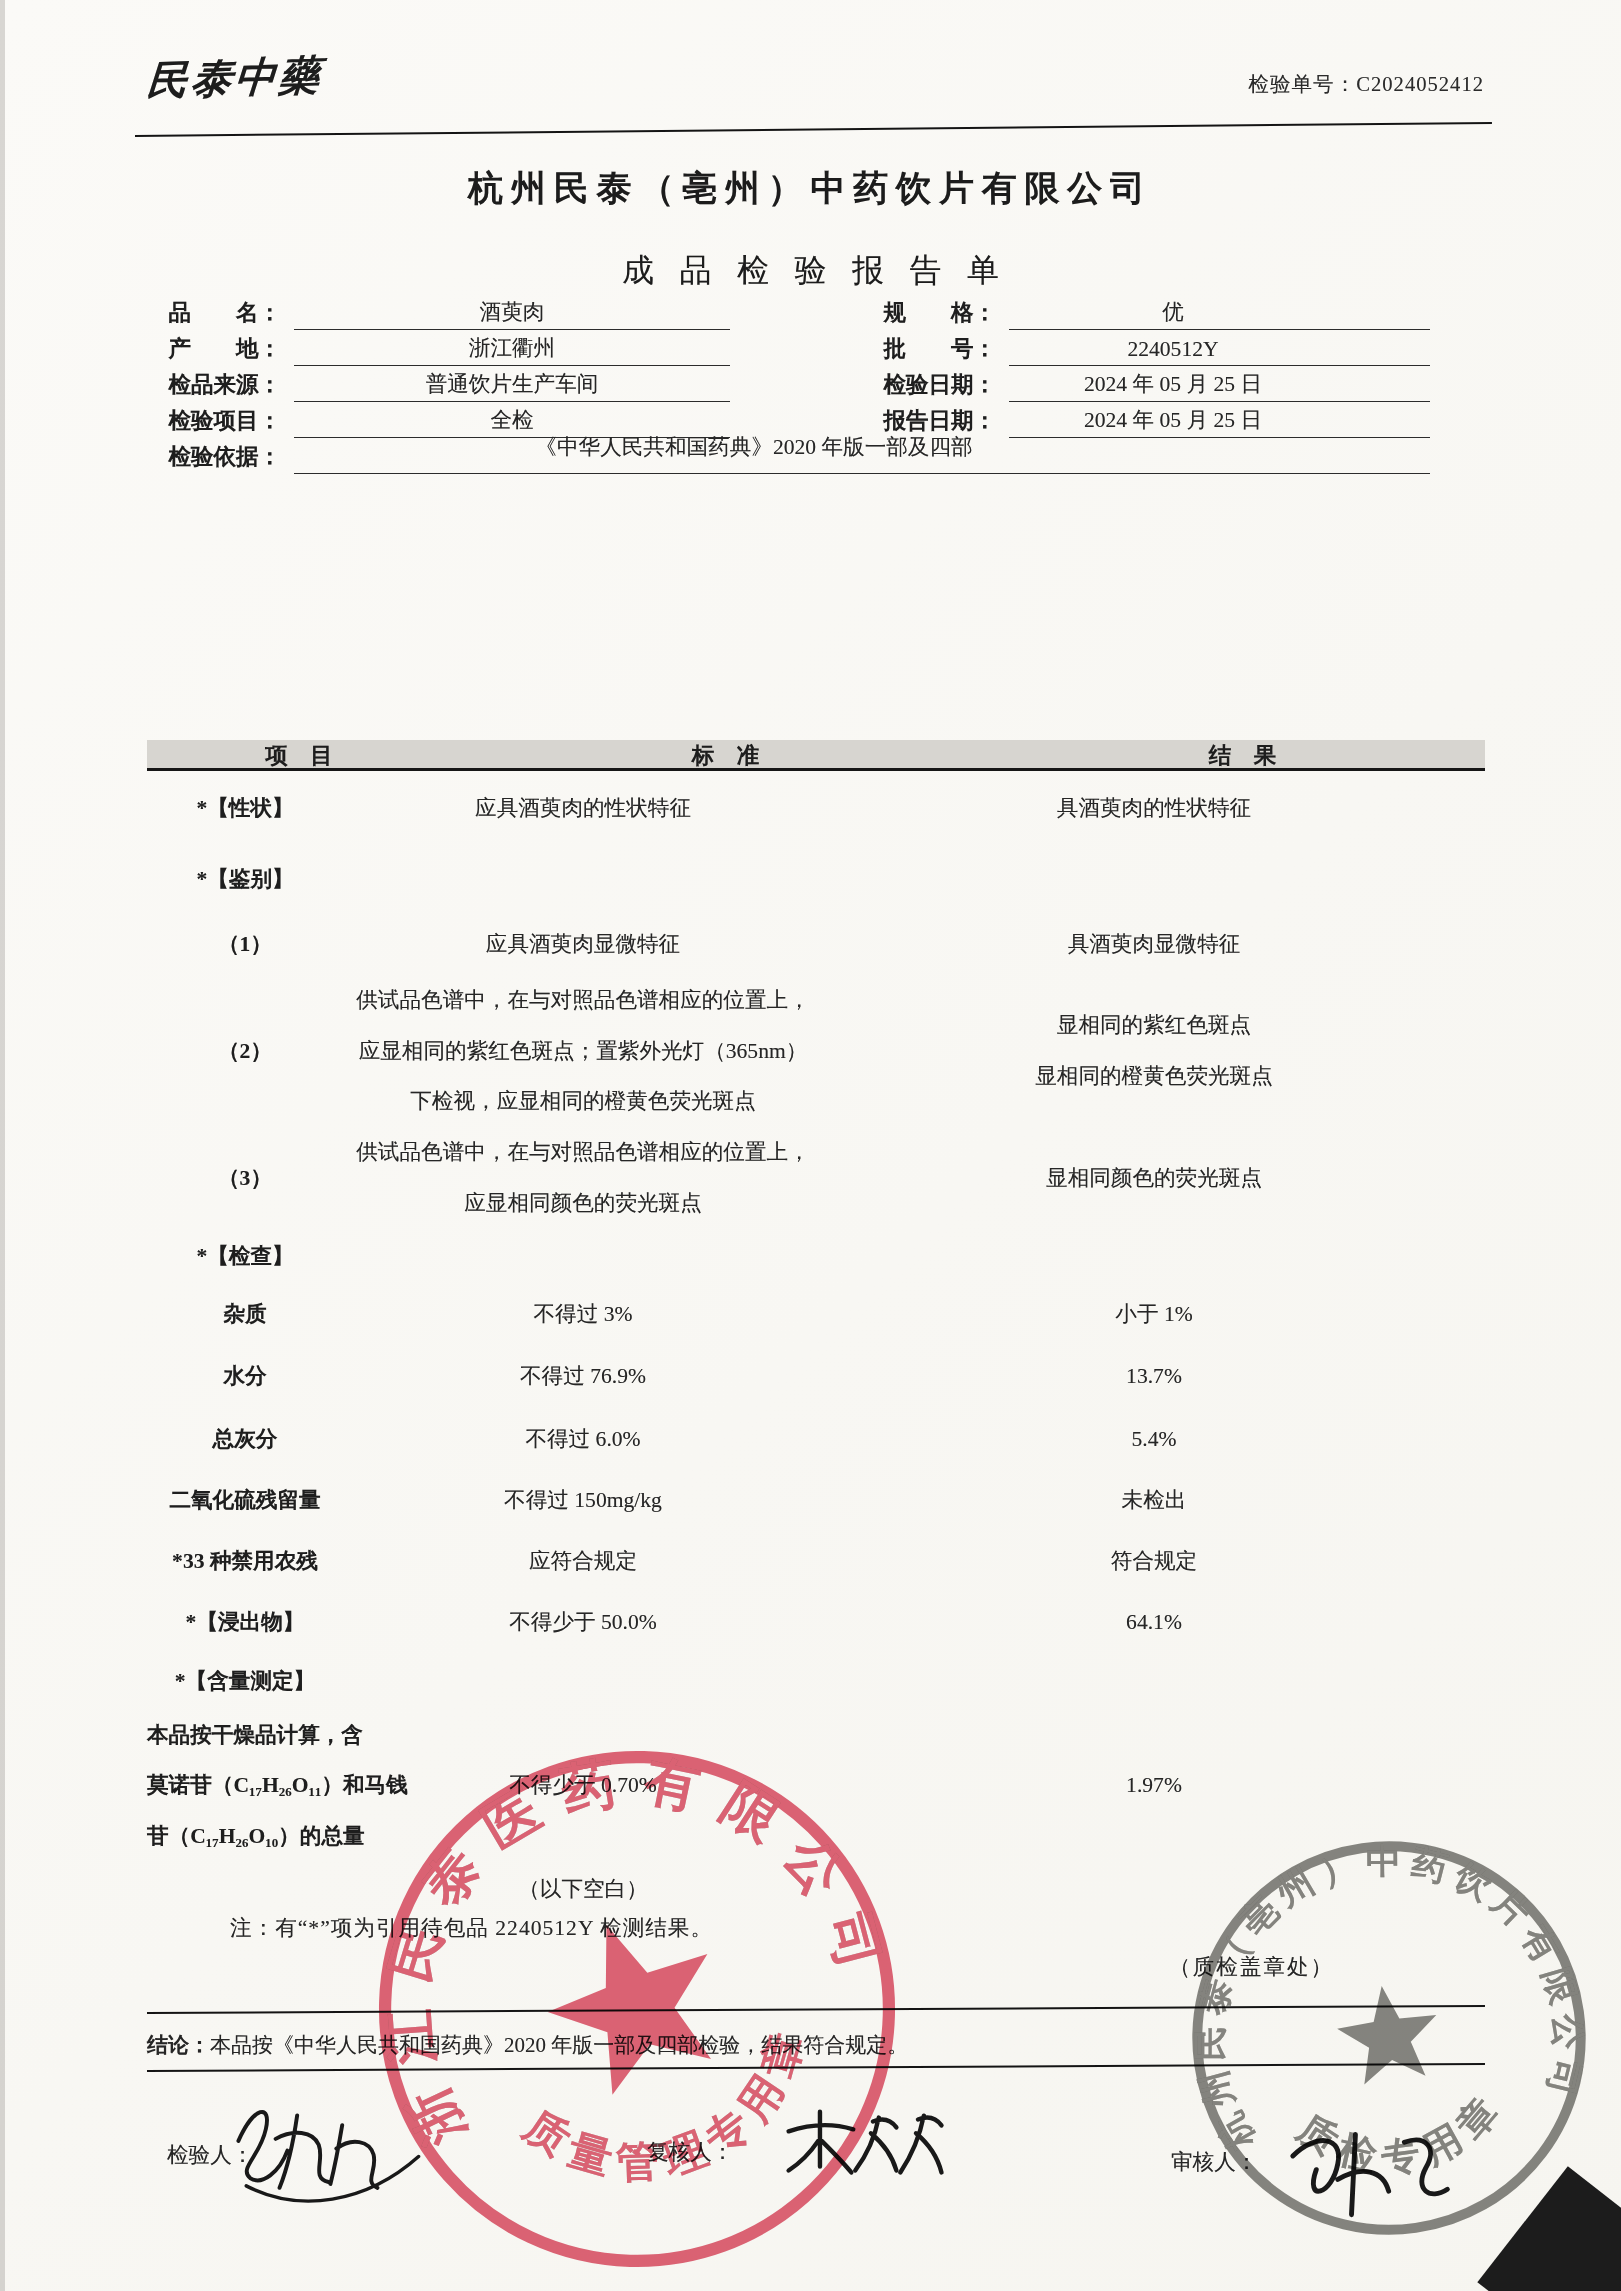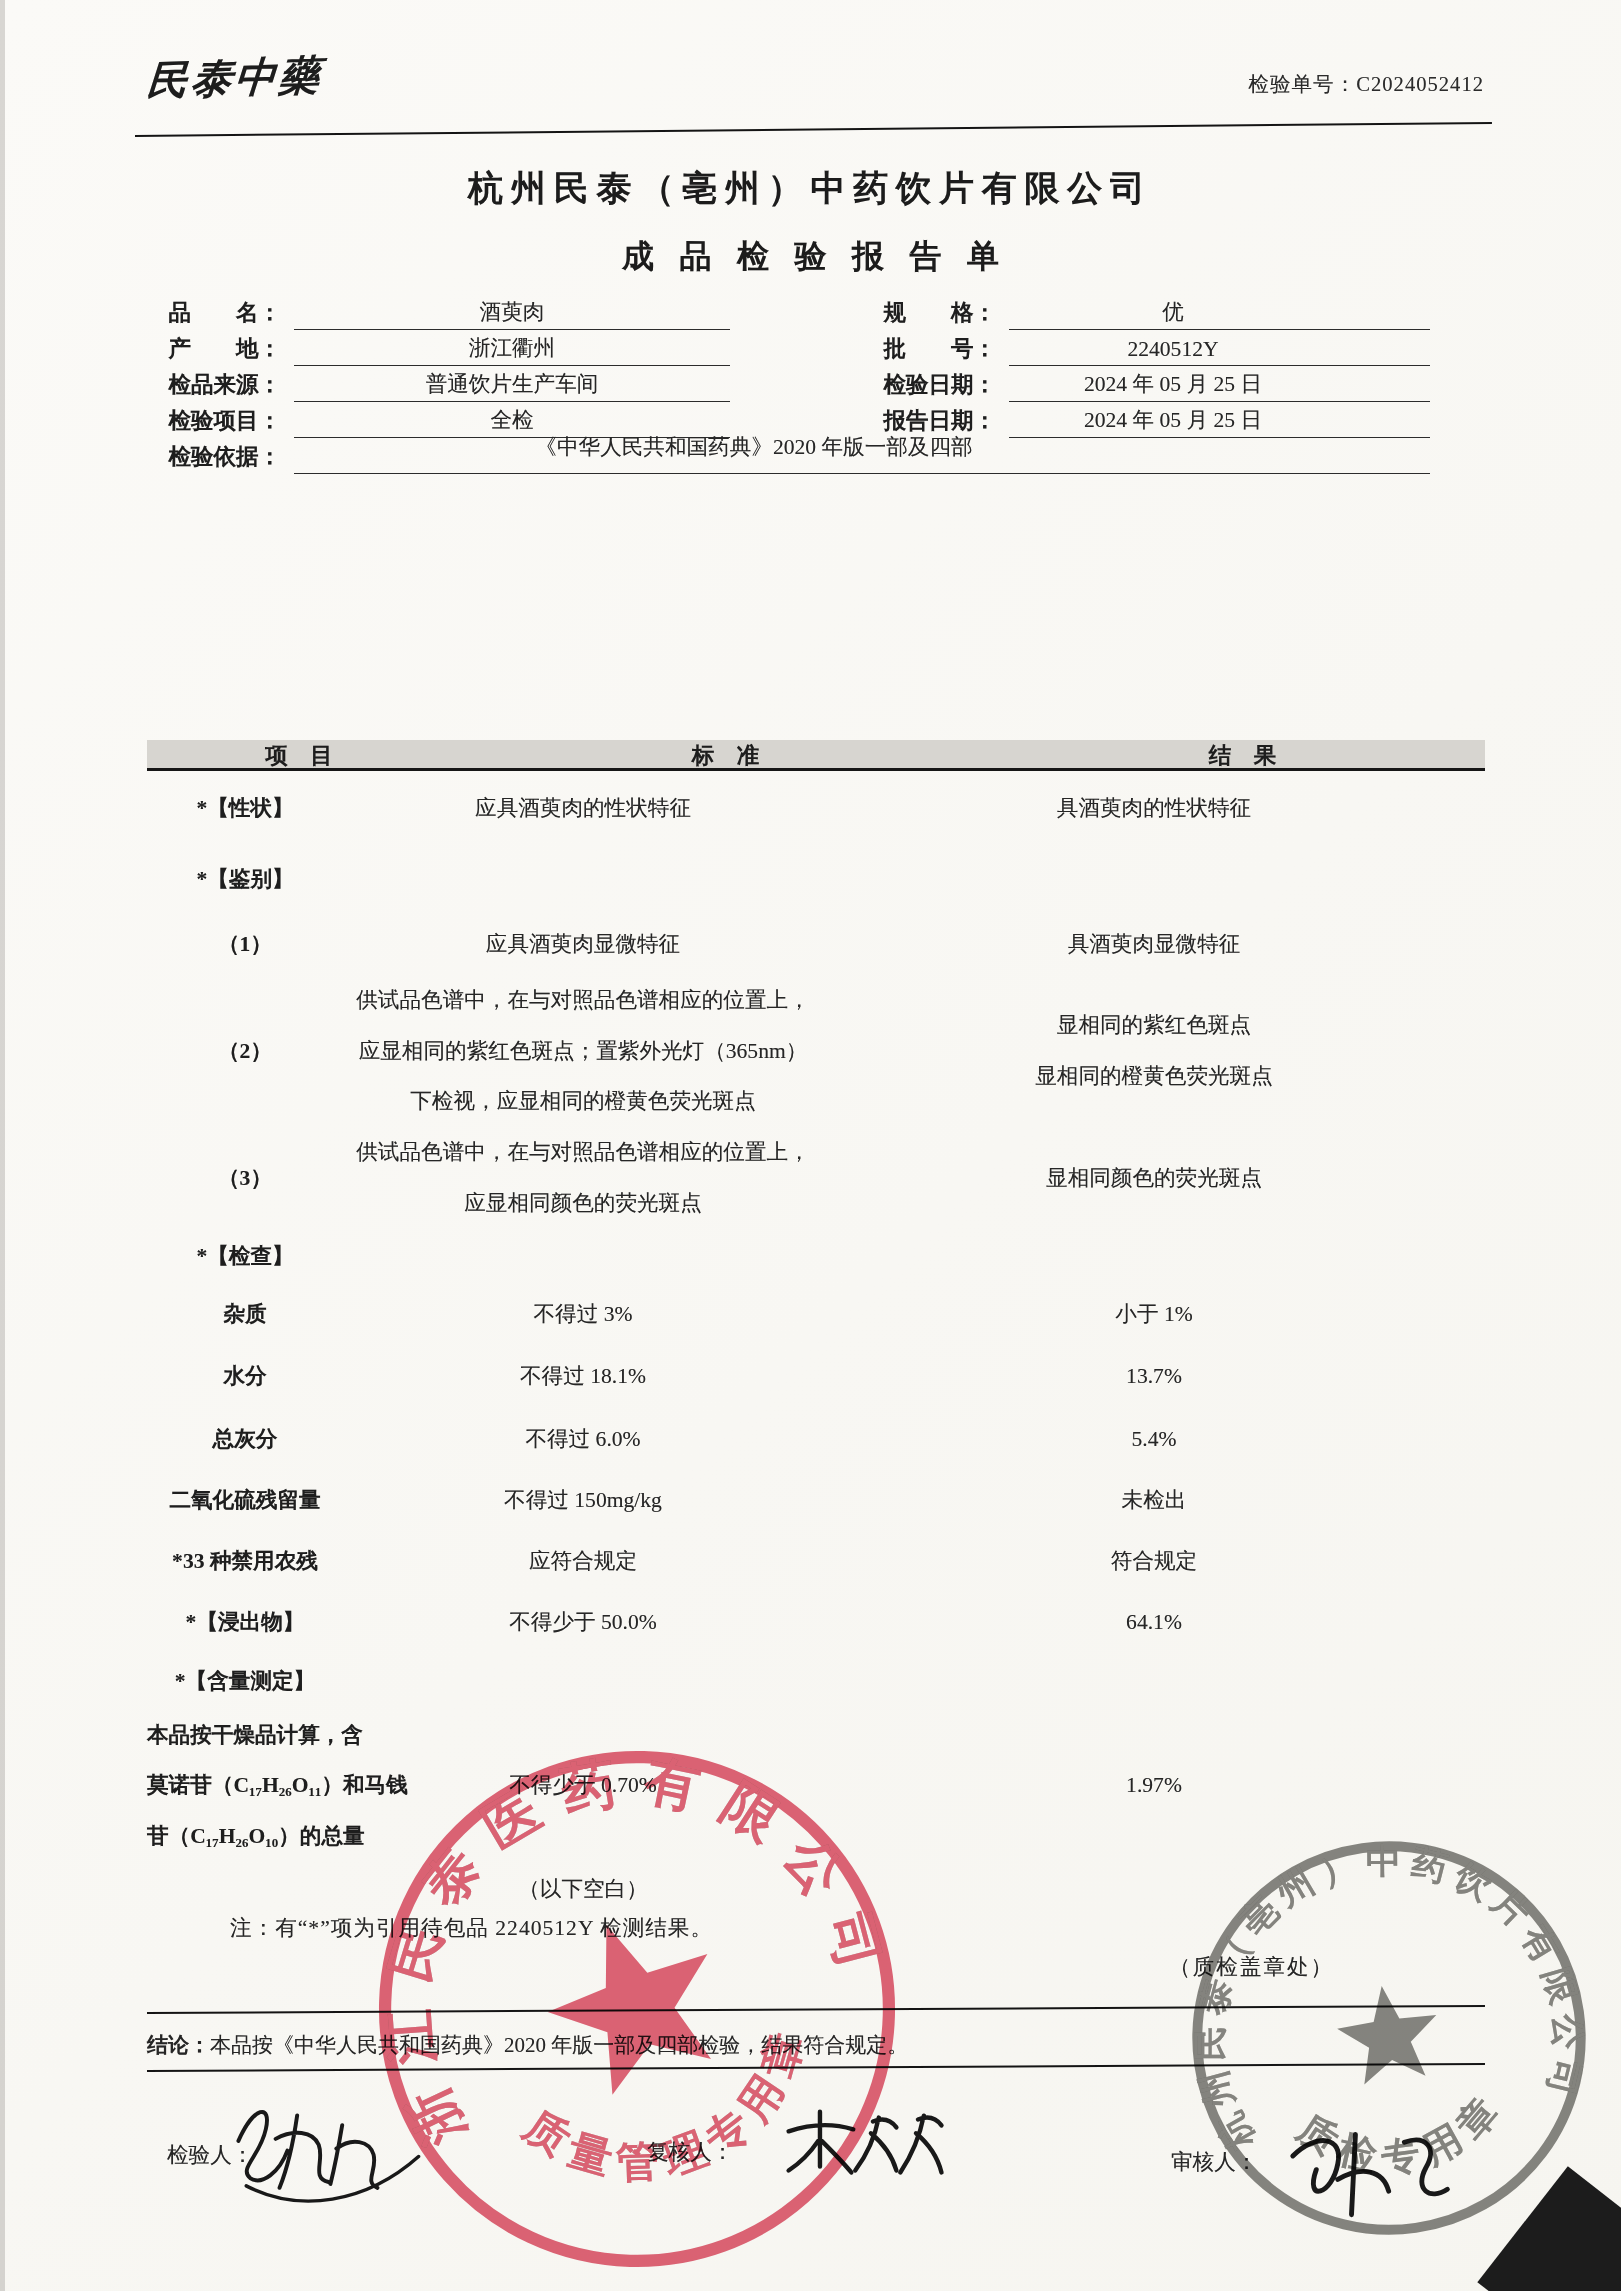--- a/index.html
+++ b/index.html
@@ -22,22 +22,22 @@
   .hdr { position:absolute; top:51px; left:147px; right:137px;
     display:flex; justify-content:space-between; align-items:flex-end; }
   .logo { font-size:41px; font-weight:900; font-style:italic;
     letter-spacing:2.9px; color:#1d1d1d; transform:rotate(-2deg) skewX(-6deg); }
   .report-no { font-size:20.6px; letter-spacing:1px; padding-bottom:7.8px; color:#2b2b2b;margin-left:8px; }
   .hdr-rule { position:absolute; top:135px; left:135px; right:129px;
     border-top:2.5px solid #141414; transform:rotate(-0.55deg); transform-origin:left center; }
 
   .title { position:absolute; top:165px; left:0; width:100%; text-align:center;
     font-size:35px; font-weight:bold; letter-spacing:7.8px; color:#1c1c1c; }
-  .subtitle { position:absolute; top:235px; left:0; width:100%; text-align:center;
-    font-size:32px; font-weight:bold; letter-spacing:25.5px; text-indent:25.5px; color:#1c1c1c; }
+  .subtitle { position:absolute; top:249px; left:0; width:100%; text-align:center;
+    font-size:32px; font-weight:normal; letter-spacing:25.5px; text-indent:25.5px; color:#1c1c1c; }
 
   
   .info { position:absolute; top:294px; left:147px; right:137px; }
   .irow { display:flex; height:36px; align-items:flex-end; }
   .f-left { width:583px; display:flex; align-items:flex-end; }
   .f-gap { width:132px; }
   .f-right { flex:1; display:flex; align-items:flex-end; padding-right:54px; }
   .f-label { width:147px; font-size:22.5px; font-weight:bold; color:#1e1e1e;
     padding-left:21.6px; white-space:nowrap; padding-bottom:2px; }
   .f-value { flex:1; border-bottom:1.6px solid #2c2c2c; text-align:center;
@@ -227,21 +227,21 @@
           </div>
           <div class="cell result">
             <div class="line">小于 1%</div>
           </div>
         </div>
         <div class="trow">
           <div class="cell item">
             <div class="line">水分</div>
           </div>
           <div class="cell standard">
-            <div class="line">不得过 18.1%</div>
+            <div class="line">不得过 76.9%</div>
           </div>
           <div class="cell result">
             <div class="line">13.7%</div>
           </div>
         </div>
         <div class="trow">
           <div class="cell item">
             <div class="line">总灰分</div>
           </div>
           <div class="cell standard">

